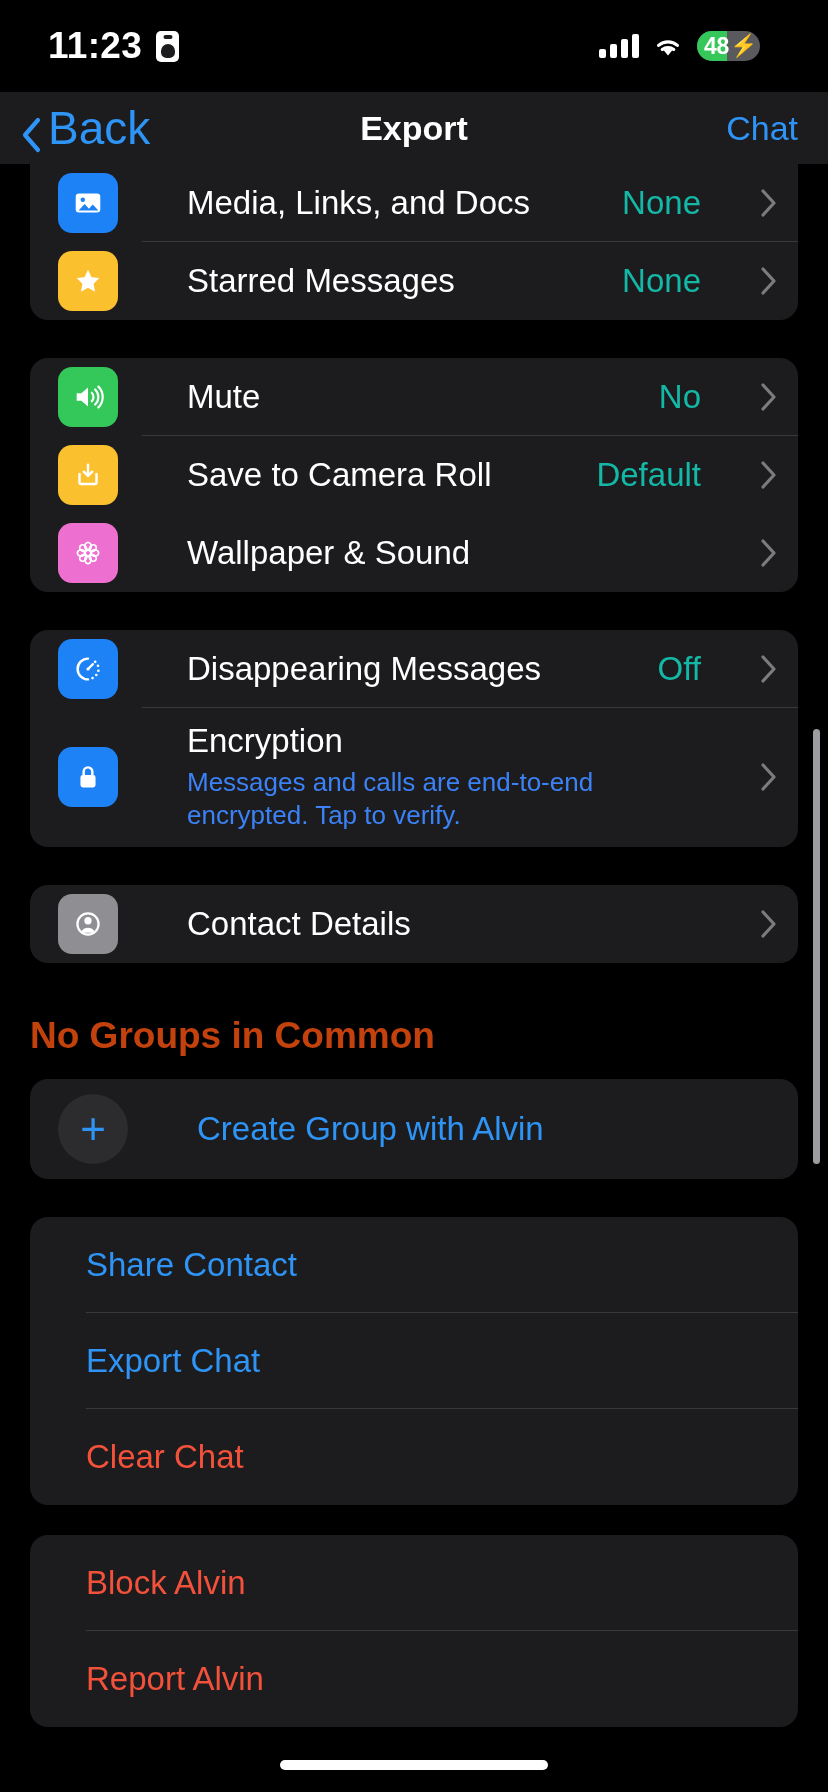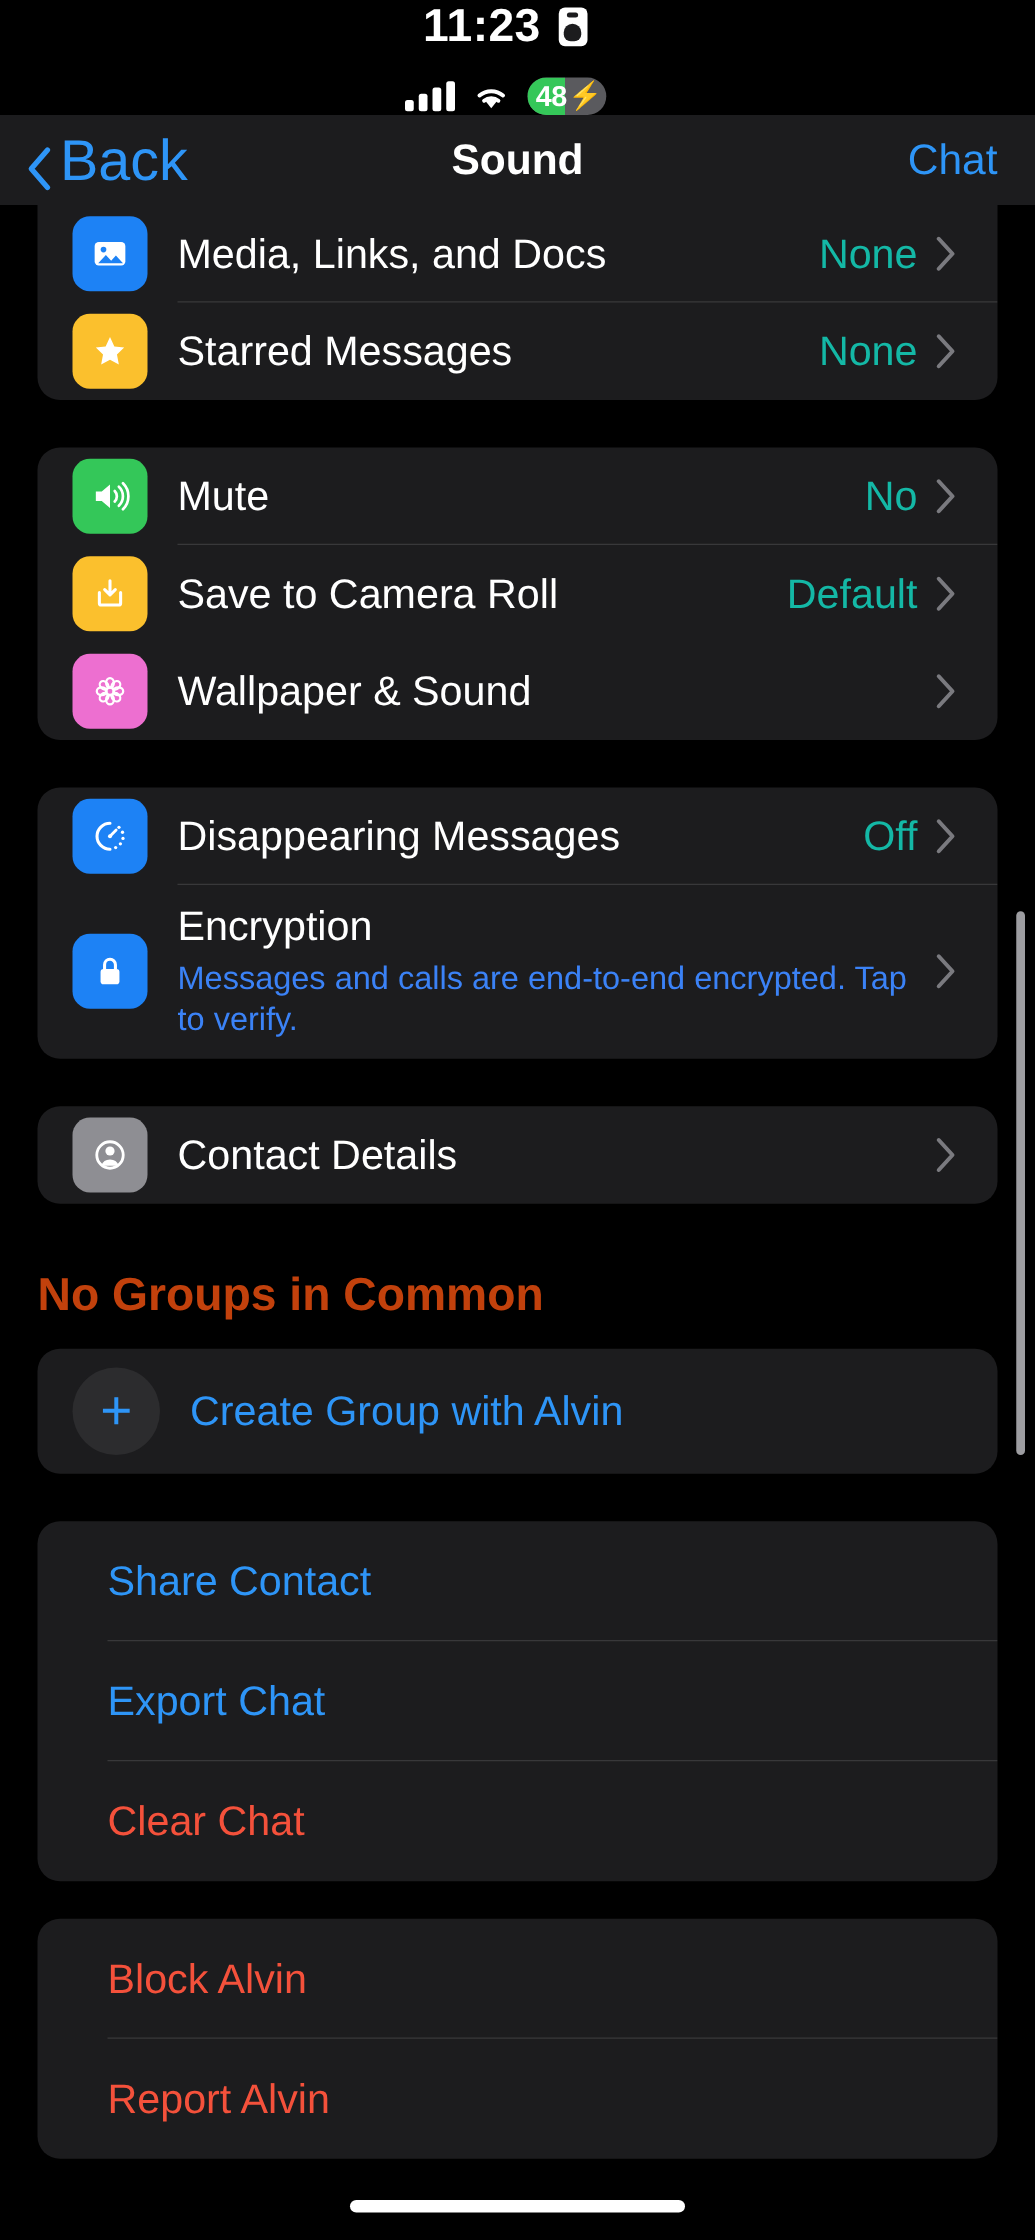--- a/index.html
+++ b/index.html
@@ -9,21 +9,20 @@
     font-family:"Liberation Sans", sans-serif;
     overflow:hidden;
   }
   .phone { position:relative; width:828px; height:1792px; background:#000; }
 
   
   .statusbar {
     position:relative; height:92px; width:100%;
     display:flex; align-items:center; justify-content:space-between;
     padding:0 68px 0 48px;
-    flex-direction:column;
   }
   .sb-left { display:flex; align-items:center; gap:14px; }
   .sb-time { color:#fff; font-size:37px; font-weight:600; letter-spacing:0.3px; }
   .rec-icon {
     width:23px; height:31px; border-radius:5px; background:#fff;
     position:relative;
   }
   .rec-icon::before {
     content:""; position:absolute; left:50%; top:4px; transform:translateX(-50%);
     width:9px; height:4px; border-radius:2px; background:#1c1c1e;
@@ -77,21 +76,21 @@
 
   
   .content { position:relative; width:100%; height:1628px; background:#000; }
 
   .card {
     background:#1c1c1e; border-radius:18px; margin:0 30px;
     overflow:hidden;
   }
   .row {
     display:flex; align-items:center; min-height:78px;
-    padding:0 32px 0 28px; position:relative;
+    padding:0 20px 0 28px; position:relative;gap:45px;
   }
   .row .sep {
     position:absolute; left:112px; right:0; bottom:0; height:1px;
     background:#38383a;
   }
   .row:last-child .sep { display:none; }
   .app-icon {
     width:60px; height:60px; border-radius:14px; flex:none;
     display:flex; align-items:center; justify-content:center; margin-right:24px;
   }
@@ -170,21 +169,21 @@
 
   <div class="navbar">
     <div class="nav-back">
       <span class="chev-left">
         <svg viewBox="0 0 22 36" width="22" height="36">
           <path d="M18 3L5 18l13 15" stroke="#2e95f7" stroke-width="4.2" fill="none" stroke-linecap="round" stroke-linejoin="round"></path>
         </svg>
       </span>
       <span>Back</span>
     </div>
-    <div class="nav-title">Sound</div>
+    <div class="nav-title">Export</div>
     <div class="nav-edit">Chat</div>
   </div>
 
   <div class="content">
 
     <div class="card" style="border-top-left-radius:0;border-top-right-radius:0;">
       <div class="row">
         <span class="app-icon" style="background:#1d82f5;">
           <svg viewBox="0 0 36 36" width="34" height="34">
             <rect x="5" y="8" width="26" height="20" rx="3.5" fill="#fff"></rect>

